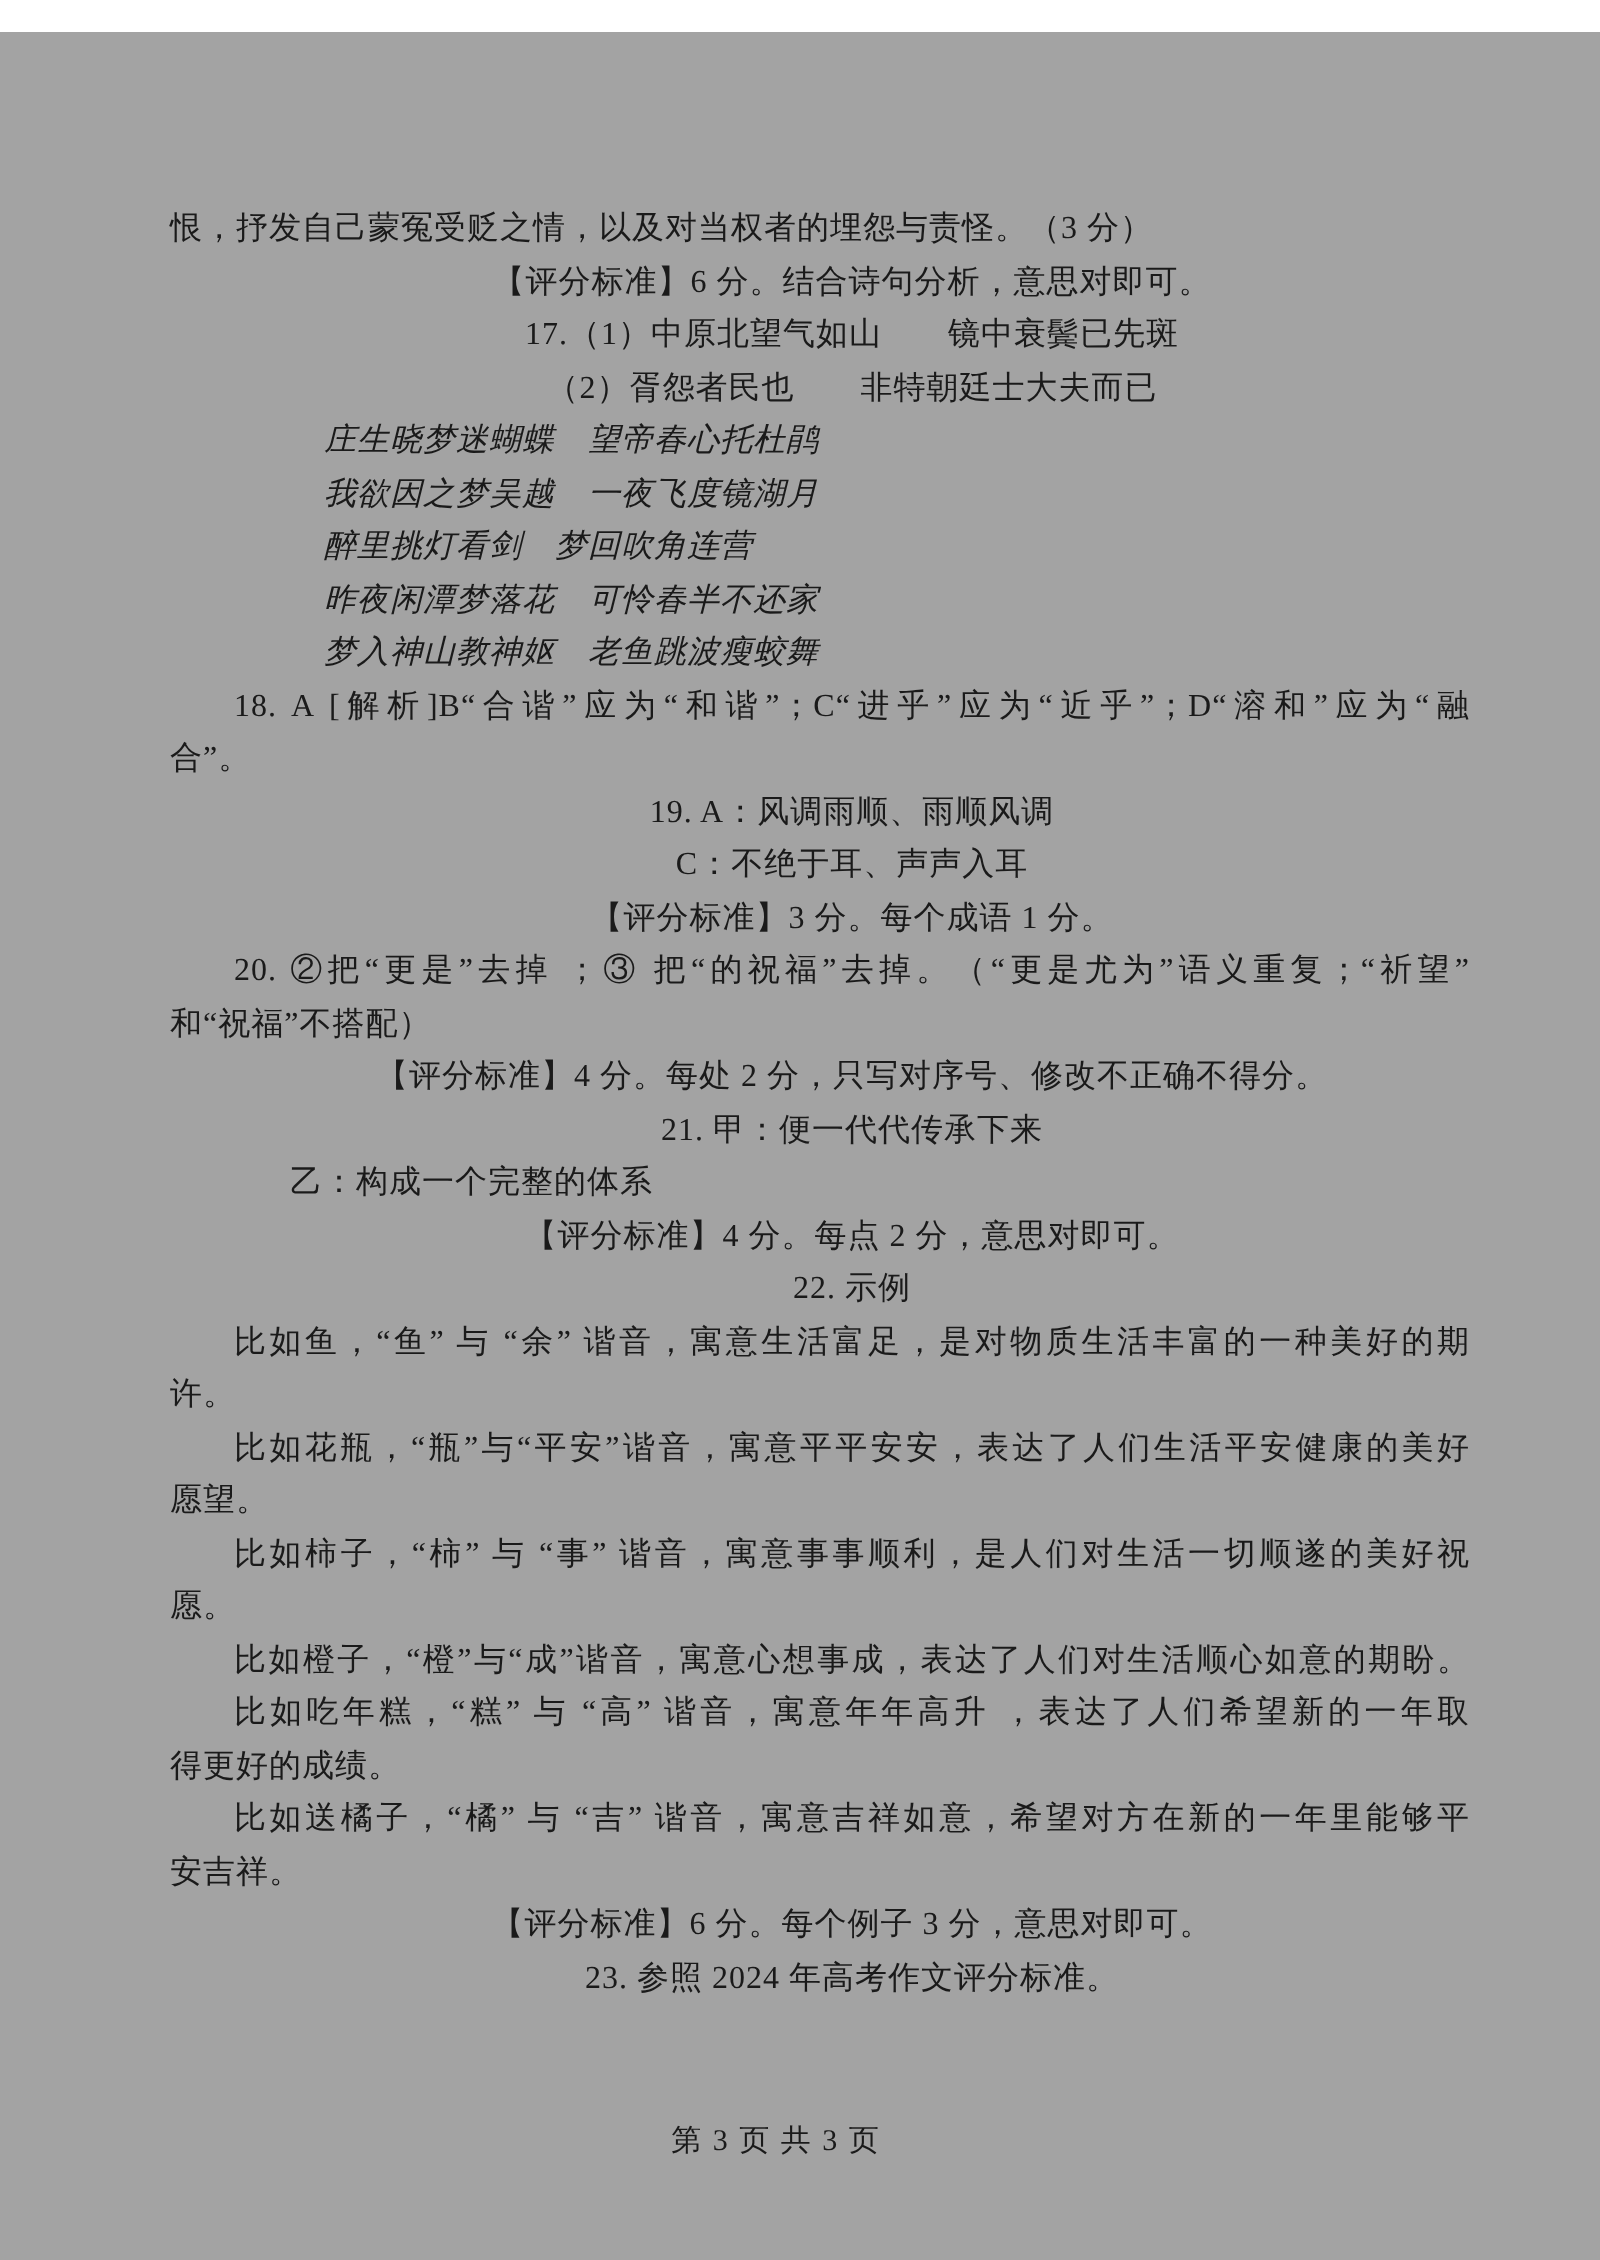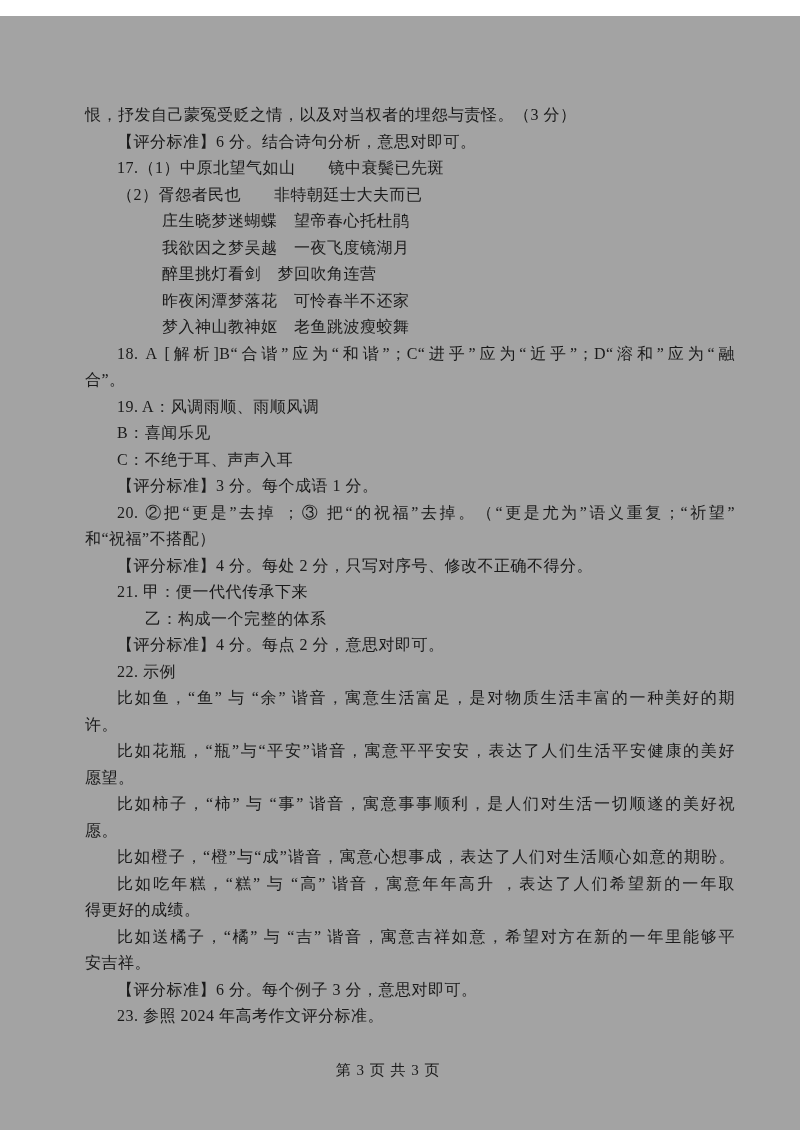--- a/index.html
+++ b/index.html
@@ -27,22 +27,22 @@
   }
   .line {
     height: 26.5px;
     line-height: 26.5px;
     font-size: 16px;
     letter-spacing: 0.5px;
     white-space: pre;
     color: #1a1a1a;
   }
   .ind0 { padding-left: 0; }
-  .ind2 { padding-left: 32px; }
-  .poem { padding-left: 77px; }
+  .ind2 { padding-left: 32px; text-align: center; }
+  .poem { padding-left: 77px; font-style: italic; }
   .deep { padding-left: 60px; }
   .fill {
     white-space: normal;
     text-align: justify;
     text-align-last: justify;
     overflow: hidden;
   }
   .footer {
     position: absolute;
     left: 0;
@@ -64,21 +64,20 @@
     <div class="line ind2">17.（1）中原北望气如山　　镜中衰鬓已先斑</div>
     <div class="line ind2">（2）胥怨者民也　　非特朝廷士大夫而已</div>
     <div class="line poem">庄生晓梦迷蝴蝶　望帝春心托杜鹃</div>
     <div class="line poem">我欲因之梦吴越　一夜飞度镜湖月</div>
     <div class="line poem">醉里挑灯看剑　梦回吹角连营</div>
     <div class="line poem">昨夜闲潭梦落花　可怜春半不还家</div>
     <div class="line poem">梦入神山教神妪　老鱼跳波瘦蛟舞</div>
     <div class="line ind2 fill">18. A [解析]B“合谐”应为“和谐”；C“进乎”应为“近乎”；D“溶和”应为“融</div>
     <div class="line ind0">合”。</div>
     <div class="line ind2">19. A：风调雨顺、雨顺风调</div>
-    <div class="line ind2">B：喜闻乐见</div>
     <div class="line ind2">C：不绝于耳、声声入耳</div>
     <div class="line ind2">【评分标准】3 分。每个成语 1 分。</div>
     <div class="line ind2 fill">20. ②把“更是”去掉 ；③ 把“的祝福”去掉。（“更是尤为”语义重复；“祈望”</div>
     <div class="line ind0">和“祝福”不搭配）</div>
     <div class="line ind2">【评分标准】4 分。每处 2 分，只写对序号、修改不正确不得分。</div>
     <div class="line ind2">21. 甲：便一代代传承下来</div>
     <div class="line deep">乙：构成一个完整的体系</div>
     <div class="line ind2">【评分标准】4 分。每点 2 分，意思对即可。</div>
     <div class="line ind2">22. 示例</div>
     <div class="line ind2 fill">比如鱼，“鱼” 与 “余” 谐音，寓意生活富足，是对物质生活丰富的一种美好的期</div>

